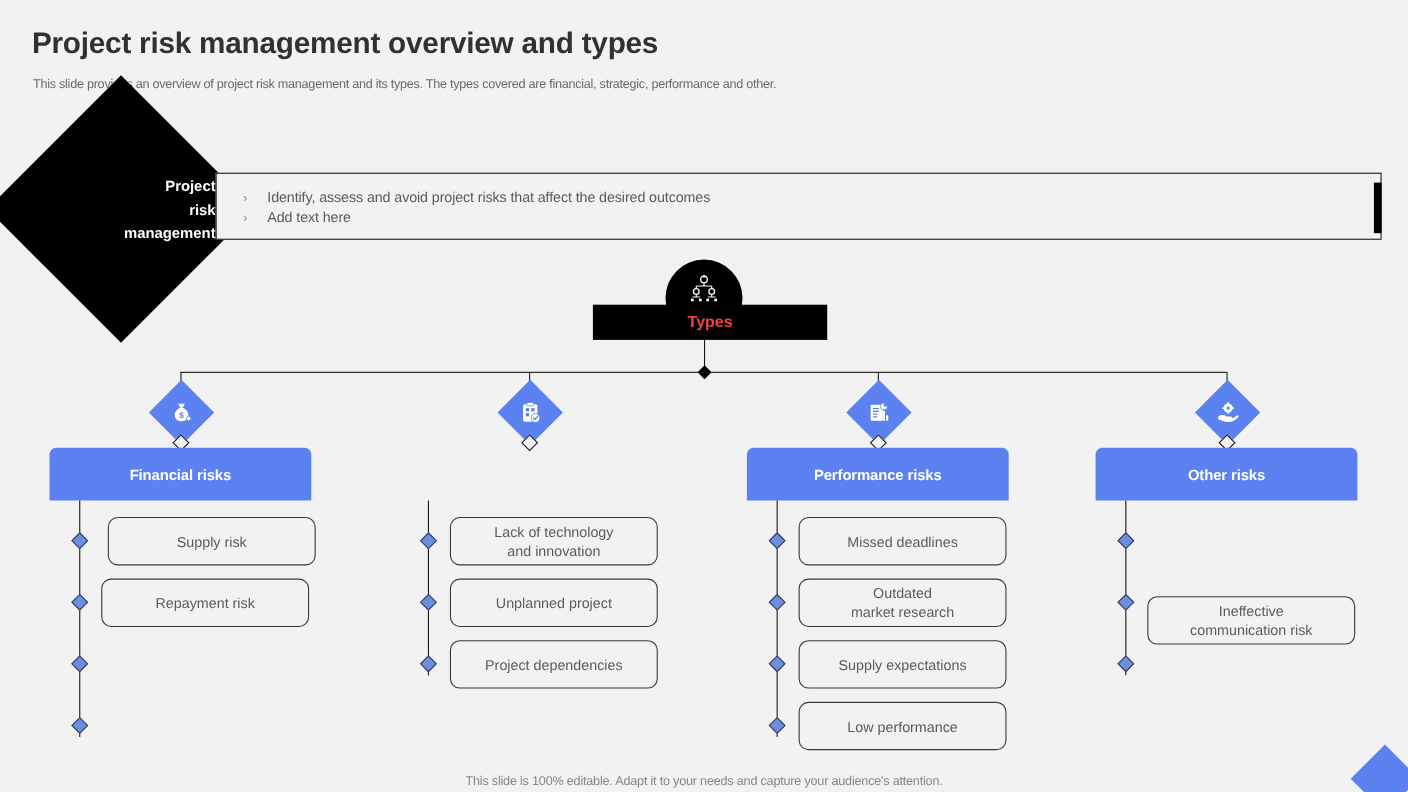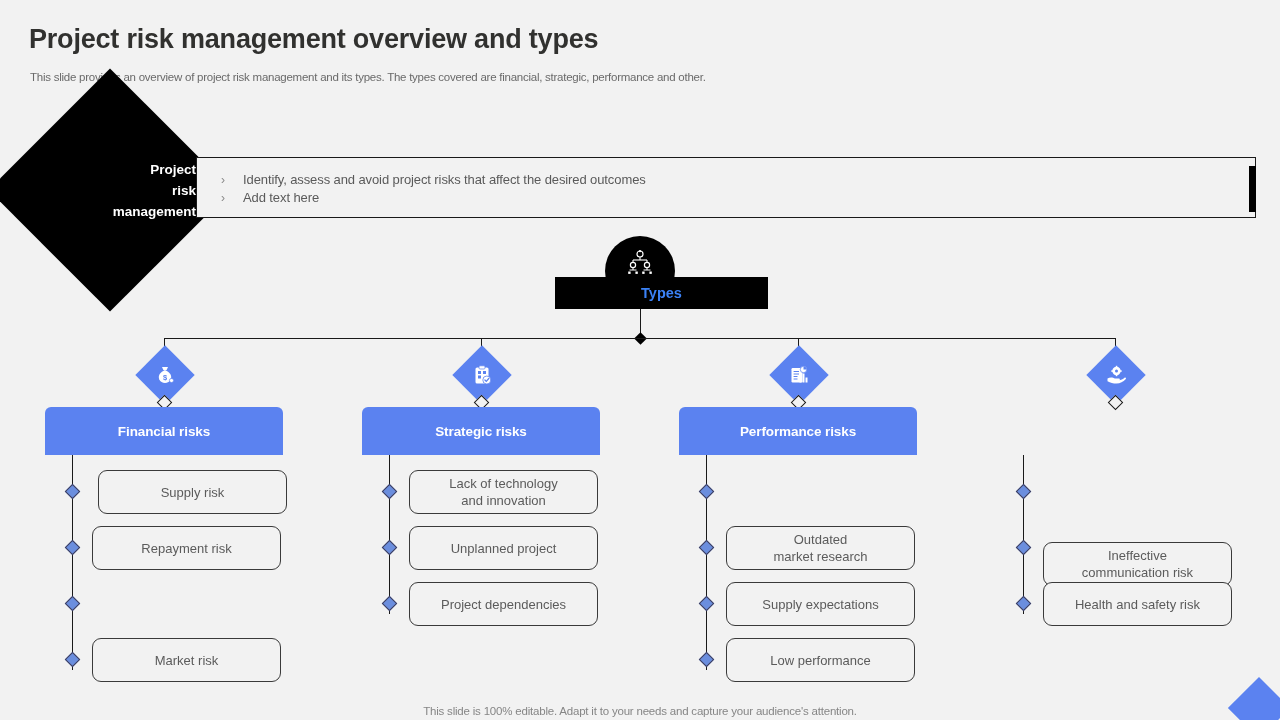--- a/index.html
+++ b/index.html
@@ -67,21 +67,21 @@
   }
   .types-icon {
     position: absolute; left: 605px; top: 236px;
     width: 70px; height: 70px;
     display: flex; align-items: center; justify-content: center;
   }
   .types-bar {
     position: absolute; left: 539px; top: 277px;
     width: 213px; height: 32px; background: #000;
     display: flex; align-items: center; justify-content: center;
-    color: #3b82f6; font-size: 14.5px; font-weight: bold; margin-left: 16px;
+    color: #ef4444; font-size: 14.5px; font-weight: bold;
   }
 
   
   .line-v, .line-h { position: absolute; background: #1a1a1a; }
   .line-v { width: 1px; }
   .line-h { height: 1px; }
 
   .node-dia-black {
     position: absolute; width: 9px; height: 9px;
     background: #000; transform: rotate(45deg);
@@ -208,37 +208,35 @@
   <div class="node-dia-hollow" style="left:159px; top:397px;"></div>
   <div class="cat-header" style="left:45px; top:407px;">Financial risks</div>
 
   <div class="line-v" style="left:72px; top:455px; height:215px;"></div>
   <div class="node-dia-blue" style="left:67px; top:486px;"></div>
   <div class="node-dia-blue" style="left:67px; top:542px;"></div>
   <div class="node-dia-blue" style="left:67px; top:598px;"></div>
   <div class="node-dia-blue" style="left:67px; top:654px;"></div>
   <div class="sub-item" style="left:98px; top:470px;">Supply risk</div>
   <div class="sub-item" style="left:92px; top:526px;">Repayment risk</div>
-  <div class="sub-item" style="left:92px; top:638px;">Market risk</div>
 
   <div class="line-v" style="left:481px; top:338px; height:22px;"></div>
   <div class="cat-diamond" style="left:461px; top:354px;"></div>
   <div class="cat-diamond-icon" style="left:461px; top:354px;">
     <svg width="22" height="22" viewBox="0 0 22 22">
       <rect x="4.5" y="3.5" width="13" height="16" rx="1.6" fill="#fff"></rect>
       <rect x="8" y="1.8" width="6" height="3.2" rx="1" fill="#fff" stroke="#5b82f0" stroke-width="0.7"></rect>
       <rect x="7" y="7" width="3" height="3" fill="#5b82f0"></rect>
       <rect x="12" y="7" width="3" height="3" fill="#5b82f0"></rect>
       <rect x="7" y="11.5" width="3" height="3" fill="#5b82f0"></rect>
       <circle cx="15.8" cy="16" r="4" fill="#fff" stroke="#5b82f0" stroke-width="0.8"></circle>
       <path d="M13.9 16 L15.3 17.4 L17.8 14.5" stroke="#5b82f0" stroke-width="1.3" fill="none" stroke-linecap="round"></path>
     </svg>
   </div>
   <div class="node-dia-hollow" style="left:476px; top:397px;"></div>
-  <div class="cat-header" style="left:362px; top:407px;">Strategic risks</div>
 
   <div class="line-v" style="left:389px; top:455px; height:159px;"></div>
   <div class="node-dia-blue" style="left:384px; top:486px;"></div>
   <div class="node-dia-blue" style="left:384px; top:542px;"></div>
   <div class="node-dia-blue" style="left:384px; top:598px;"></div>
   <div class="sub-item" style="left:409px; top:470px; white-space:pre-line;">Lack of technology
 and innovation</div>
   <div class="sub-item" style="left:409px; top:526px;">Unplanned project</div>
   <div class="sub-item" style="left:409px; top:582px;">Project dependencies</div>
 
@@ -259,44 +257,45 @@
     </svg>
   </div>
   <div class="node-dia-hollow" style="left:793px; top:397px;"></div>
   <div class="cat-header" style="left:679px; top:407px;">Performance risks</div>
 
   <div class="line-v" style="left:706px; top:455px; height:215px;"></div>
   <div class="node-dia-blue" style="left:701px; top:486px;"></div>
   <div class="node-dia-blue" style="left:701px; top:542px;"></div>
   <div class="node-dia-blue" style="left:701px; top:598px;"></div>
   <div class="node-dia-blue" style="left:701px; top:654px;"></div>
+  <div class="sub-item" style="left:726px; top:470px;">Missed deadlines</div>
   <div class="sub-item" style="left:726px; top:526px; white-space:pre-line;">Outdated
 market research</div>
   <div class="sub-item" style="left:726px; top:582px;">Supply expectations</div>
   <div class="sub-item" style="left:726px; top:638px;">Low performance</div>
 
   <div class="line-v" style="left:1115px; top:338px; height:22px;"></div>
   <div class="cat-diamond" style="left:1095px; top:354px;"></div>
   <div class="cat-diamond-icon" style="left:1095px; top:354px;">
     <svg width="22" height="22" viewBox="0 0 22 22">
       <circle cx="11.5" cy="7" r="4.2" fill="#fff"></circle>
       <circle cx="11.5" cy="7" r="1.5" fill="#5b82f0"></circle>
       <rect x="10.8" y="1.8" width="1.5" height="2" fill="#fff"></rect>
       <rect x="10.8" y="10.2" width="1.5" height="2" fill="#fff"></rect>
       <rect x="6.3" y="6.3" width="2" height="1.5" fill="#fff"></rect>
       <rect x="14.7" y="6.3" width="2" height="1.5" fill="#fff"></rect>
       <path d="M2.5 14.5 C5 12.8 8 13.2 10 14.6 L14 14.6 C15.2 14.6 15.2 16.4 14 16.4 L10.5 16.4 L13.5 16.4 C16 16.4 18 15 19.5 13.8 C20.6 13 21.6 14.3 20.6 15.3 C18.2 17.8 15.3 19.6 11.5 19.6 C8.2 19.6 5.4 18.4 2.5 17.2 Z" fill="#fff"></path>
     </svg>
   </div>
   <div class="node-dia-hollow" style="left:1110px; top:397px;"></div>
+  <div class="cat-header" style="left:996px; top:407px;">Other risks</div>
 
   <div class="line-v" style="left:1023px; top:455px; height:159px;"></div>
   <div class="node-dia-blue" style="left:1018px; top:486px;"></div>
   <div class="node-dia-blue" style="left:1018px; top:542px;"></div>
   <div class="node-dia-blue" style="left:1018px; top:598px;"></div>
   <div class="sub-item" style="left:1043px; top:542px; white-space:pre-line;">Ineffective
 communication risk</div>
-  <div class="sub-item" style="left:1043px; top:582px;">Health and safety risk</div>
 
   <div class="footer">This slide is 100% editable. Adapt it to your needs and capture your audience's attention.</div>
   <div class="corner-diamond"></div>
 
 </div>
 
 </body></html>

